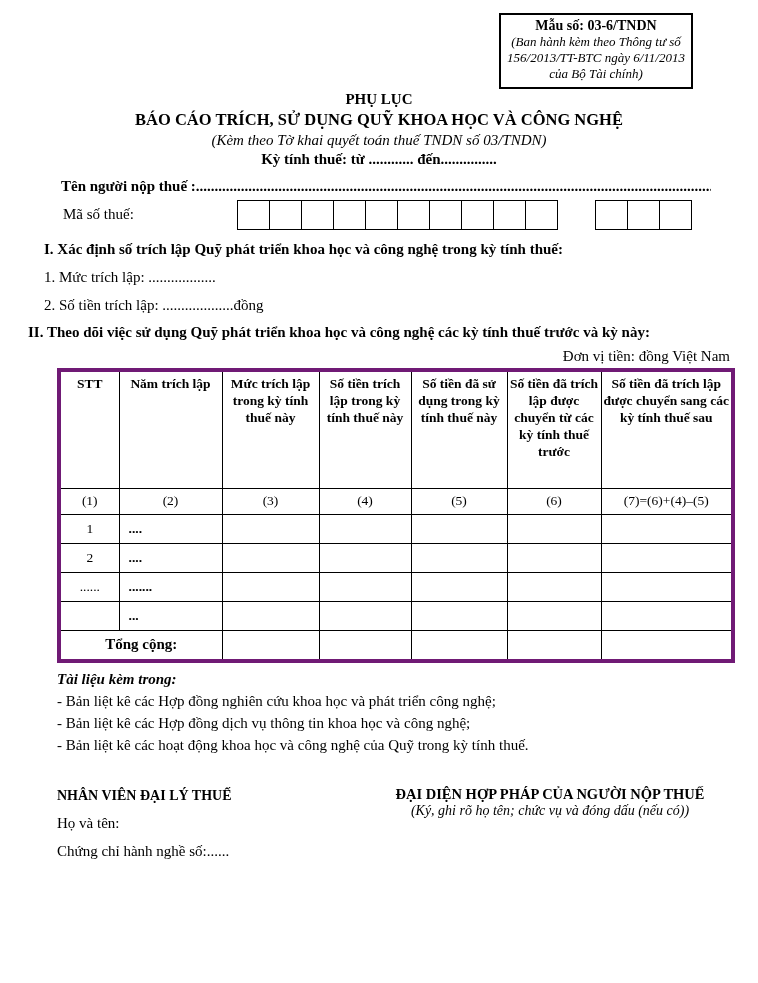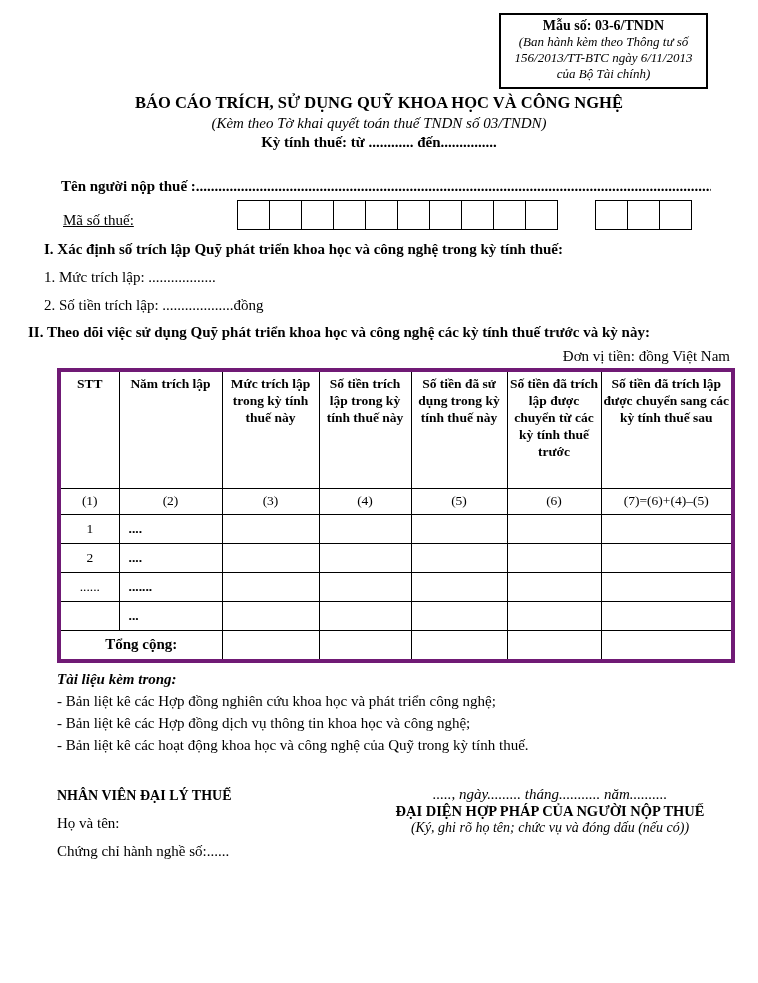--- a/index.html
+++ b/index.html
@@ -9,42 +9,42 @@
     width:758px; height:983px;
     margin:0 auto;
     background:#ffffff;
     color:#000;
     font-family:"Liberation Serif","DejaVu Serif",serif;
     font-size:15px;
     overflow:hidden;
   }
   
   .form-box {
-    position:absolute; left:499px; top:13px; width:209px; min-height:76px;
+    position:absolute; left:499px; top:13px; width:194px; min-height:76px;
     border:2px solid #000; text-align:center; padding:3px 4px 5px 4px;
   }
   .form-box .fb-title { font-weight:bold; font-size:14px; }
   .form-box .fb-sub   { font-style:italic; font-size:13px; line-height:16px; }
 
   
   .title-block { position:absolute; left:0; top:91px; width:758px; text-align:center; }
   .t-appendix { font-weight:bold; font-size:15px; }
   .t-main     { font-weight:bold; font-size:16.5px; margin-top:2px; }
   .t-sub      { font-style:italic; font-size:15px; margin-top:2px; }
   .t-period   { font-weight:bold; font-size:15px; margin-top:2px; }
 
   
   .taxpayer-line {
     position:absolute; left:61px; top:166px; width:650px;
     font-weight:bold; display:flex; white-space:nowrap;margin-top:12px;
   }
   .taxpayer-line .dots { flex:1; overflow:hidden; }
 
   
-  .mst-label { position:absolute; left:63px; top:212px;text-decoration:underline; }
+  .mst-label { position:absolute; left:63px; top:206px; }
   .mst-group { position:absolute; top:200px; display:flex; }
   .mst-group-main   { left:237px; }
   .mst-group-branch { left:595px; }
   .mst-box {
     width:33px; height:30px; border:1px solid #000; margin-left:-1px; background:#fff;
   }
   .mst-box:first-child { margin-left:0; }
 
   
   .sec1-head  { position:absolute; left:44px; top:241px; font-weight:bold; }
@@ -90,20 +90,21 @@
 <div class="page">
 
   <div class="form-box">
     <div class="fb-title">Mẫu số: 03-6/TNDN</div>
     <div class="fb-sub">(Ban hành kèm theo Thông tư số</div>
     <div class="fb-sub">156/2013/TT-BTC  ngày 6/11/2013</div>
     <div class="fb-sub">của  Bộ Tài chính)</div>
   </div>
 
   <div class="title-block">
+    <div class="t-appendix">PHỤ LỤC</div>
     <div class="t-main">BÁO CÁO TRÍCH, SỬ DỤNG QUỸ KHOA HỌC VÀ CÔNG NGHỆ</div>
     <div class="t-sub">(Kèm theo Tờ khai quyết toán thuế TNDN số 03/TNDN)</div>
     <div class="t-period">Kỳ tính thuế: từ ............ đến...............</div>
   </div>
 
   <div class="taxpayer-line">
     <span>Tên người nộp thuế :</span>
     <span class="dots">........................................................................................................................................................................................................</span>
   </div>
 
@@ -219,18 +220,17 @@
     <div>- Bản liệt kê các Hợp đồng dịch vụ thông tin khoa học và công nghệ;</div>
     <div>- Bản liệt kê các hoạt động khoa học và công nghệ của Quỹ trong kỳ tính thuế.</div>
   </div>
 
   <div class="sig-left">
     <div class="sl-title">NHÂN VIÊN ĐẠI LÝ THUẾ</div>
     <div class="sl-line">Họ và tên:</div>
     <div class="sl-line">Chứng chỉ hành nghề số:......</div>
   </div>
   <div class="sig-right">
-    <div class="sr-date">....., ngày......... tháng........... năm..........</div>
     <div class="sr-title2">ĐẠI DIỆN HỢP PHÁP CỦA NGƯỜI NỘP THUẾ</div>
     <div class="sr-note">(Ký, ghi rõ họ tên; chức vụ và đóng dấu (nếu có))</div>
   </div>
 
 </div>
 
 </body></html>

